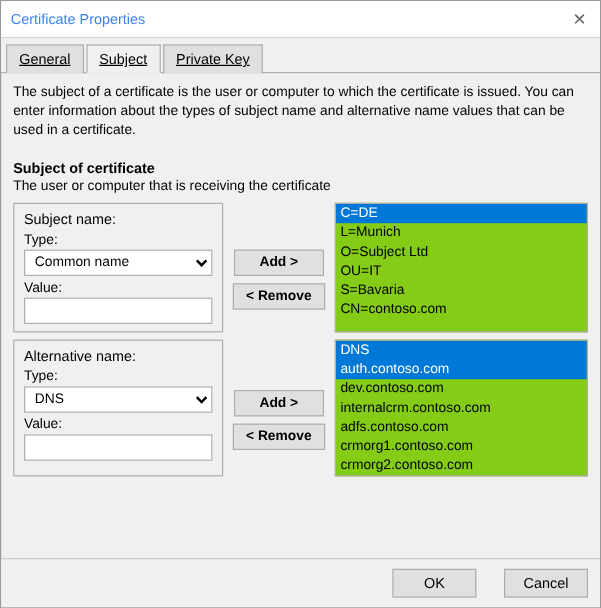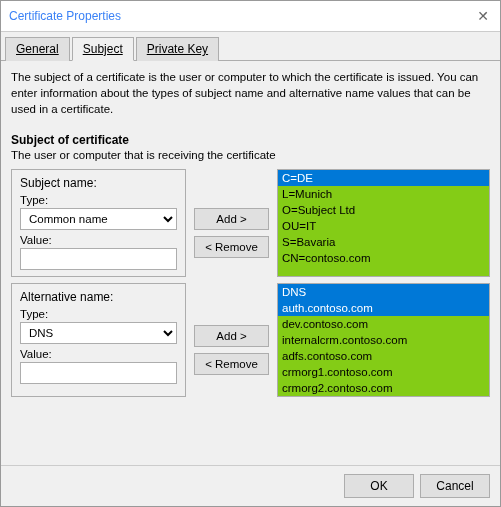--- a/index.html
+++ b/index.html
@@ -171,26 +171,27 @@
       white-space: nowrap;
     }
     .add-remove-btn {
       background: #e0e0e0;
       border: 1px solid #adadad;
       padding: 3px 10px;
       font-size: 11.5px;
       cursor: pointer;
       min-width: 75px;
       height: 22px;
+      font-weight: bold;
     }
     .footer {
       display: flex;
       justify-content: flex-end;
       padding: 8px 10px;
-      gap: 6px;
+      gap: 23px;
       border-top: 1px solid #ccc;
       background: #f0f0f0;
     }
     .form-row {
       display: flex;
       gap: 8px;
     }
   </style>
 </head>
 <body>

